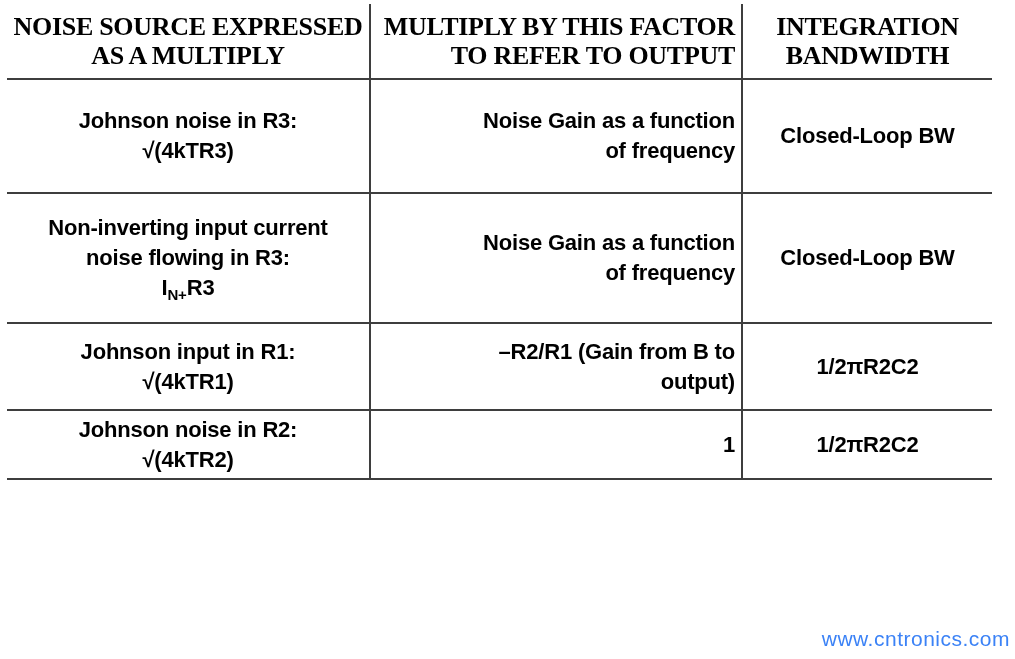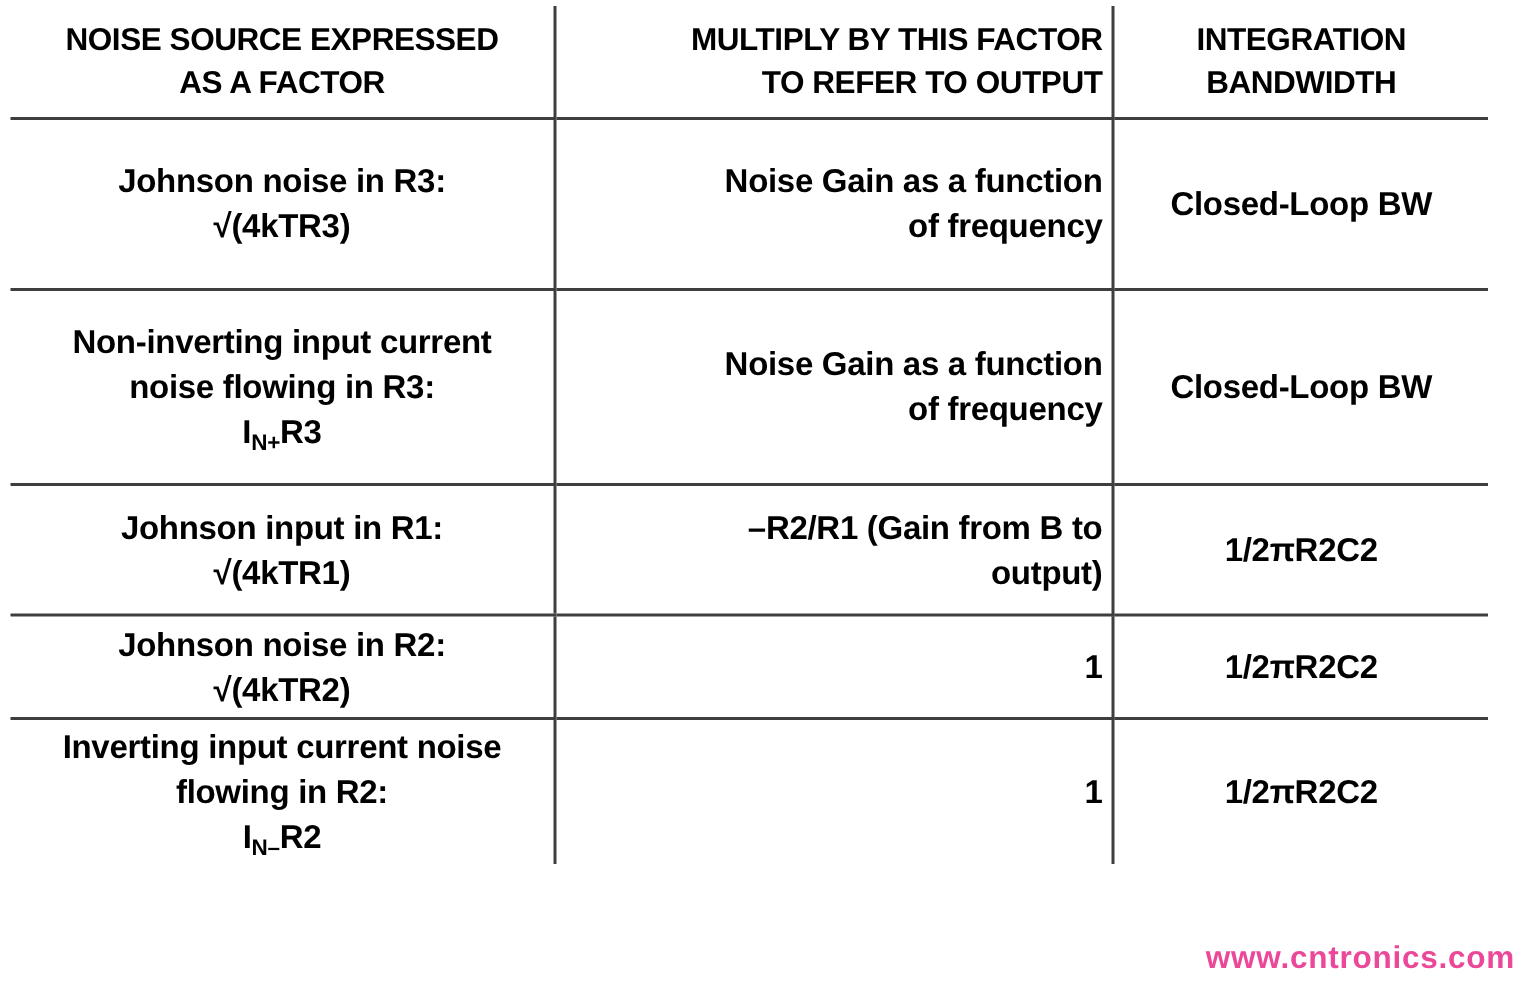--- a/index.html
+++ b/index.html
@@ -43,52 +43,53 @@
   .r3 { height: 87px; }
   .r4 { height: 69px; }
   .r5 { height: 97px; }
   .line {
     font-size: 22px;
     line-height: 30px;
     letter-spacing: -0.2px;
     white-space: nowrap;
   }
   .r-head .line {
-    font-size: 21px;
+    font-size: 26px;
     line-height: 29px;
     letter-spacing: -0.3px;
+    font-family: Liberation Serif, serif;
   }
   sub {
     font-size: 15px;
     line-height: 0;
     vertical-align: -5px;
     letter-spacing: -0.2px;
   }
   .watermark {
     position: absolute;
     right: 5px;
     top: 627px;
     width: 300px;
     text-align: right;
     font-size: 21px;
-    font-weight: bold;
-    color: #ec4899;
+    font-weight: normal;
+    color: #3b82f6;
     letter-spacing: 0.5px;
     white-space: nowrap;
   }
 </style>
 </head>
 <body>
 
 <div class="tbl">
 
   <div class="trow r-head bb">
     <div class="cell c1">
       <div class="line">NOISE SOURCE EXPRESSED</div>
-      <div class="line">AS A FACTOR</div>
+      <div class="line">AS A MULTIPLY</div>
     </div>
     <div class="cell c2">
       <div class="line">MULTIPLY BY THIS FACTOR</div>
       <div class="line">TO REFER TO OUTPUT</div>
     </div>
     <div class="cell c3">
       <div class="line">INTEGRATION</div>
       <div class="line">BANDWIDTH</div>
     </div>
   </div>
@@ -147,30 +148,16 @@
     </div>
     <div class="cell c2">
       <div class="line">1</div>
 
     </div>
     <div class="cell c3">
       <div class="line">1/2πR2C2</div>
     </div>
   </div>
 
-  <div class="trow r5">
-    <div class="cell c1">
-      <div class="line">Inverting input current noise</div>
-      <div class="line">flowing in R2:</div>
-      <div class="line"><span>I</span><sub>N–</sub><span>R2</span></div>
-    </div>
-    <div class="cell c2">
-      <div class="line">1</div>
-
-    </div>
-    <div class="cell c3">
-      <div class="line">1/2πR2C2</div>
-    </div>
-  </div>
 
 </div>
 
 <div class="watermark">www.cntronics.com</div>
 
 </body></html>

